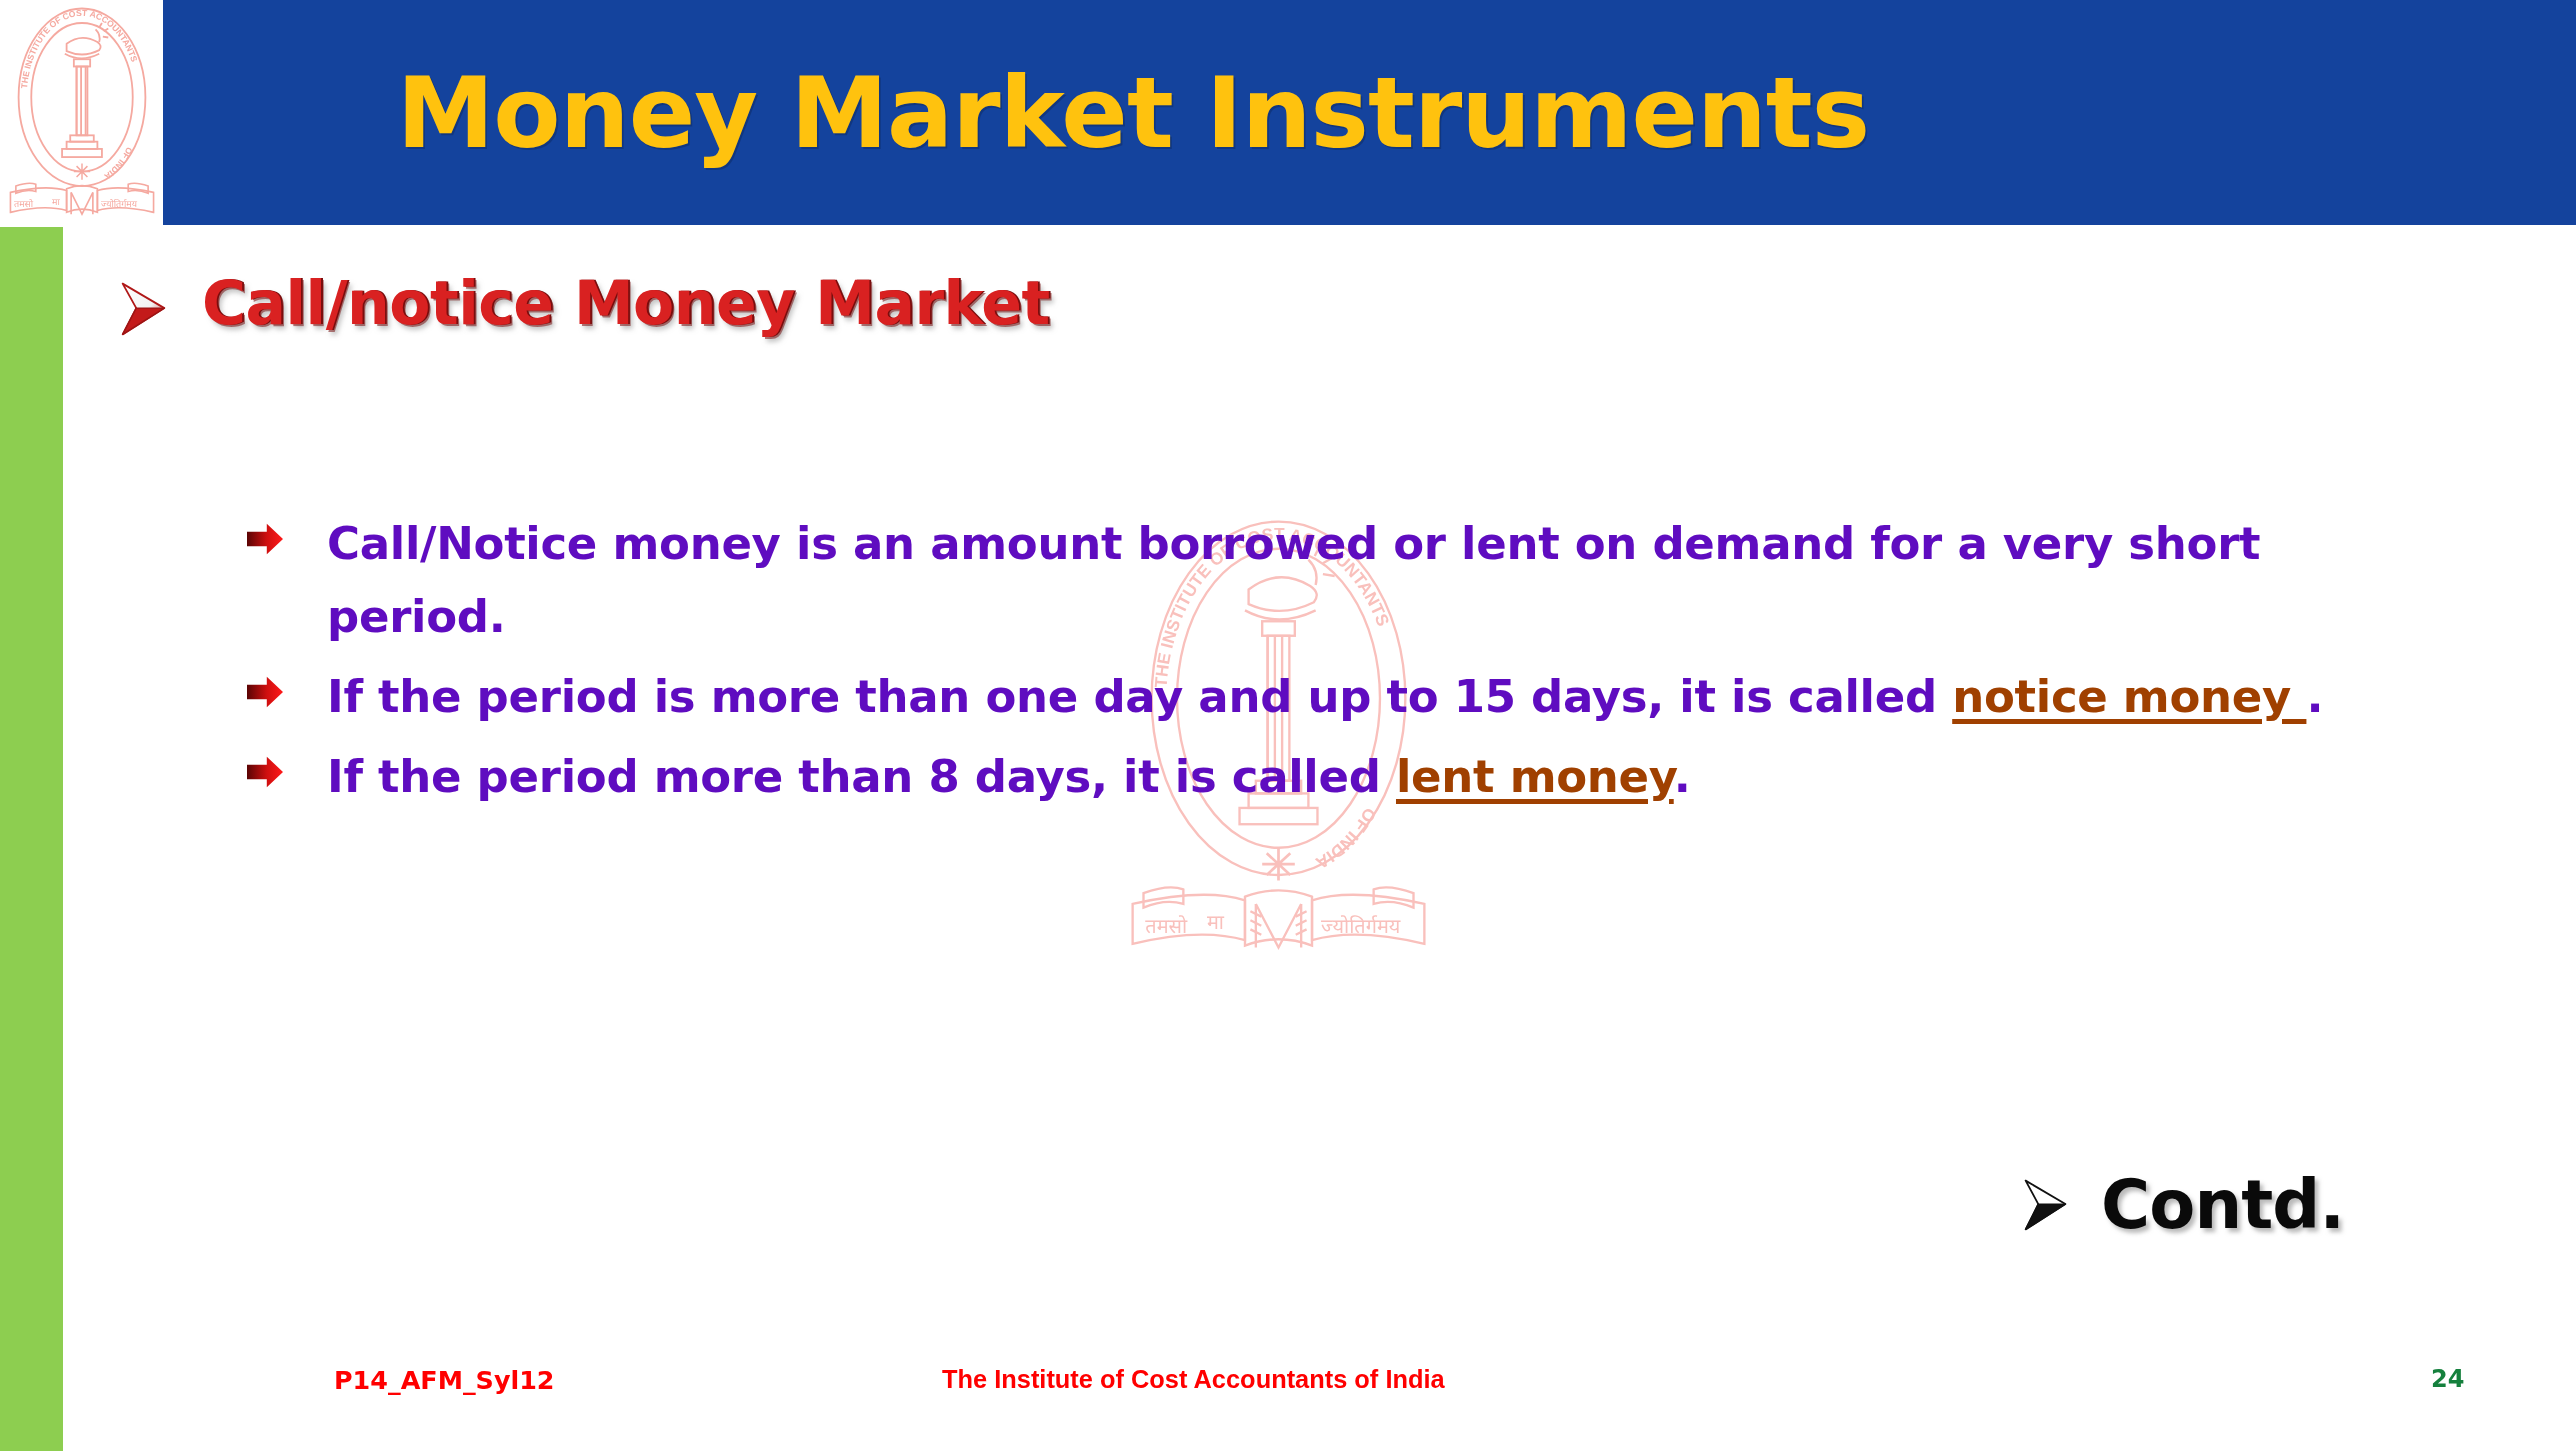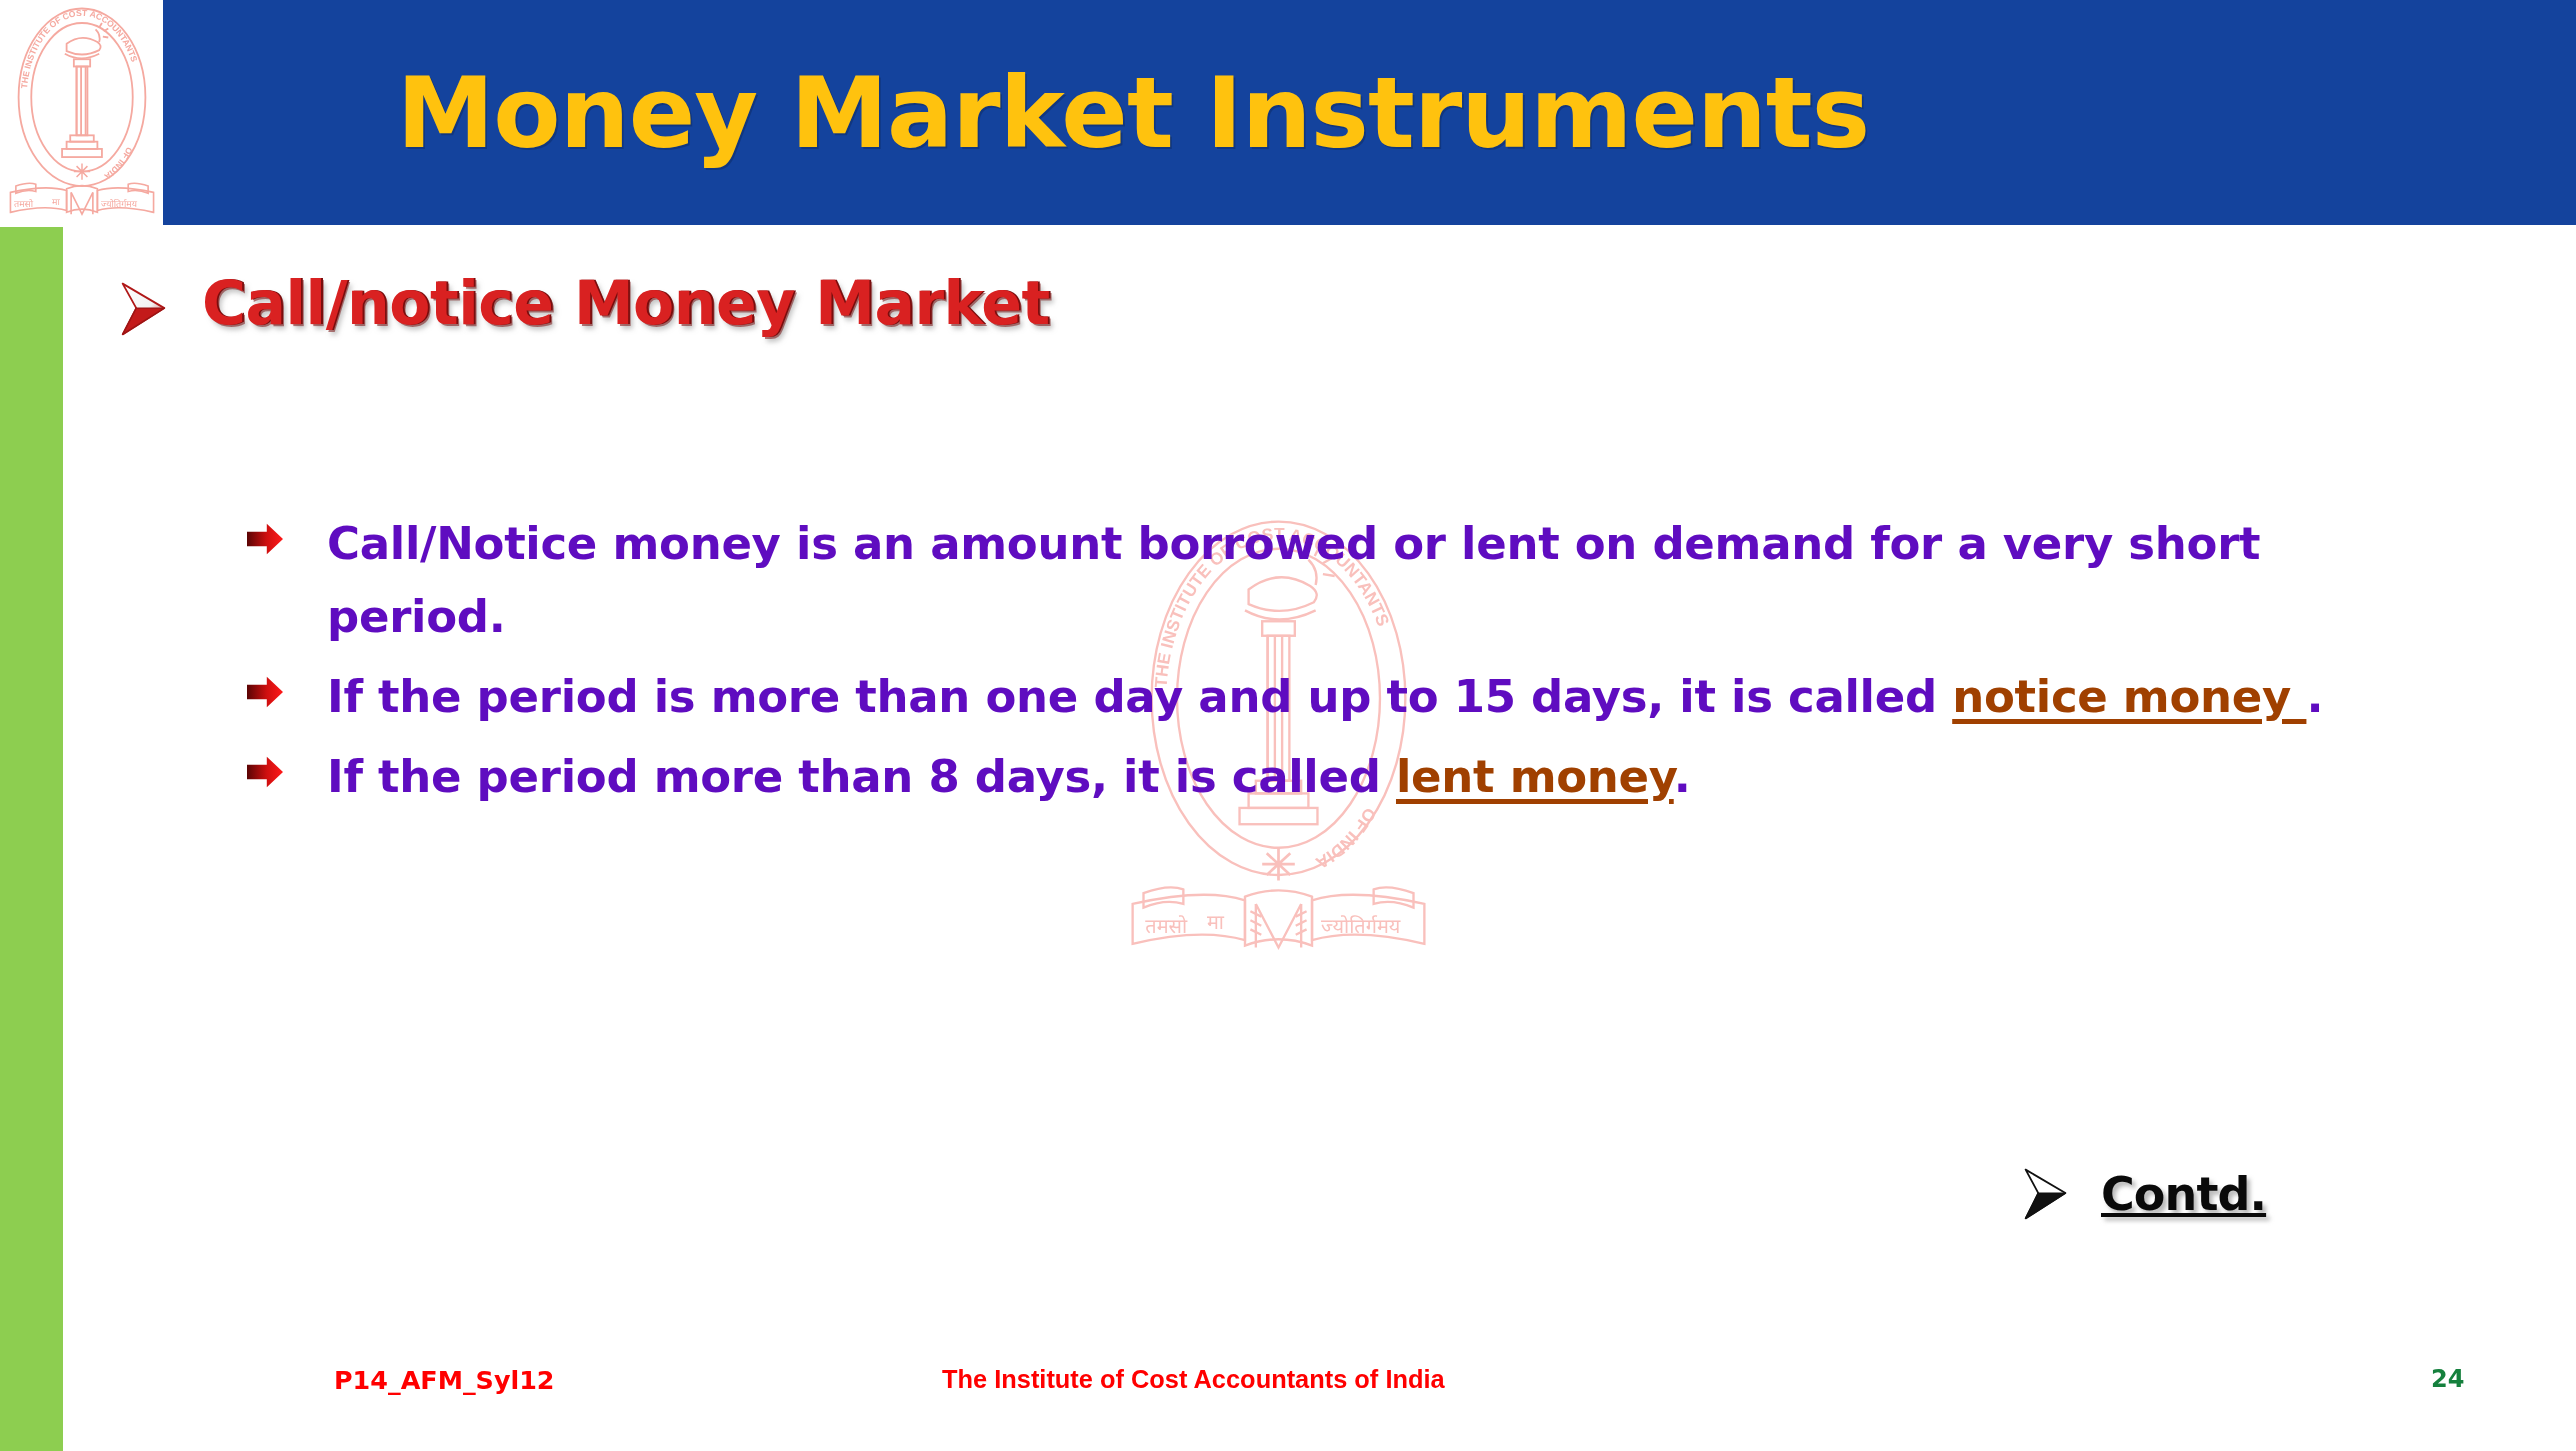--- a/index.html
+++ b/index.html
@@ -149,26 +149,25 @@
     gap: 31px;
   }
   .contd-arrow {
     width: 49px;
     height: 56px;
     flex: none;
   }
   .contd-text {
     font-family: "DejaVu Sans", sans-serif;
     font-weight: bold;
-    font-size: 46px;
+    font-size: 67px;
     color: #0a0a0a;
     letter-spacing: -0.9px;
     white-space: nowrap;
     text-shadow: 3.6px 3.6px 4.5px rgba(140,140,140,0.6);
-    text-decoration: underline;
   }
 
   
   .footer-left {
     position: absolute;
     left: 334px;
     top: 1365px;
     font-size: 25.4px;
     font-weight: bold;
     color: #FF0000;

